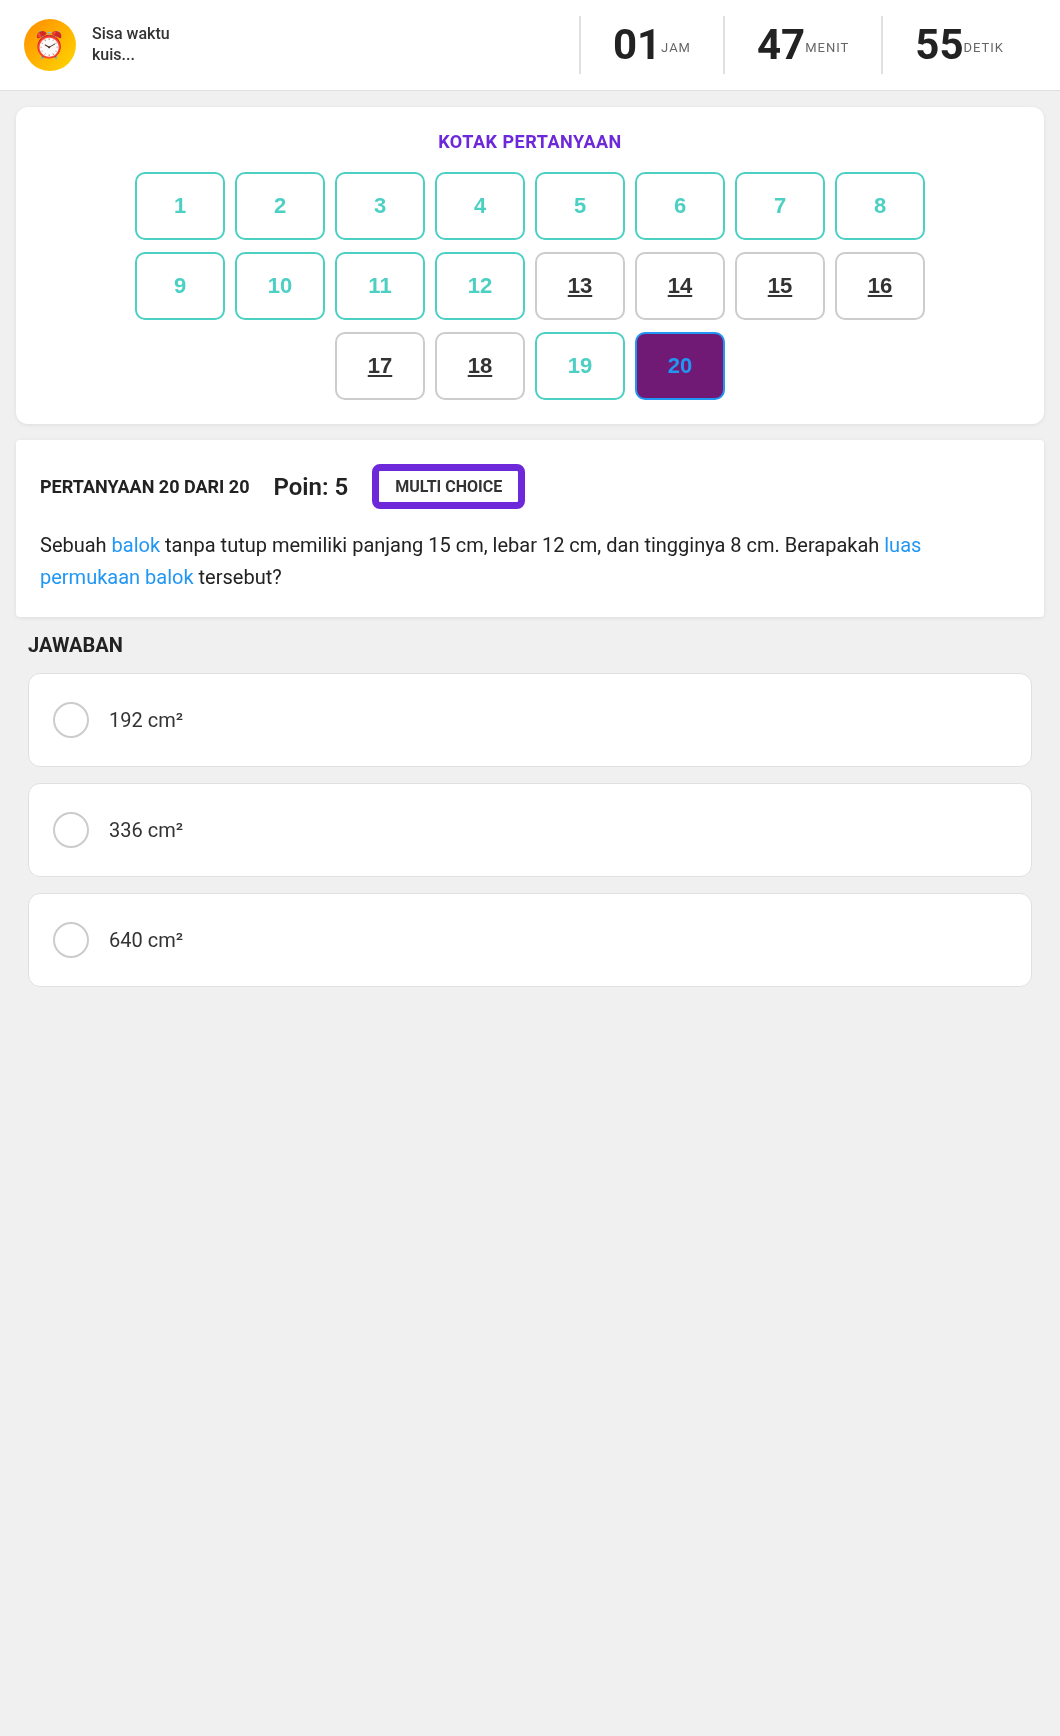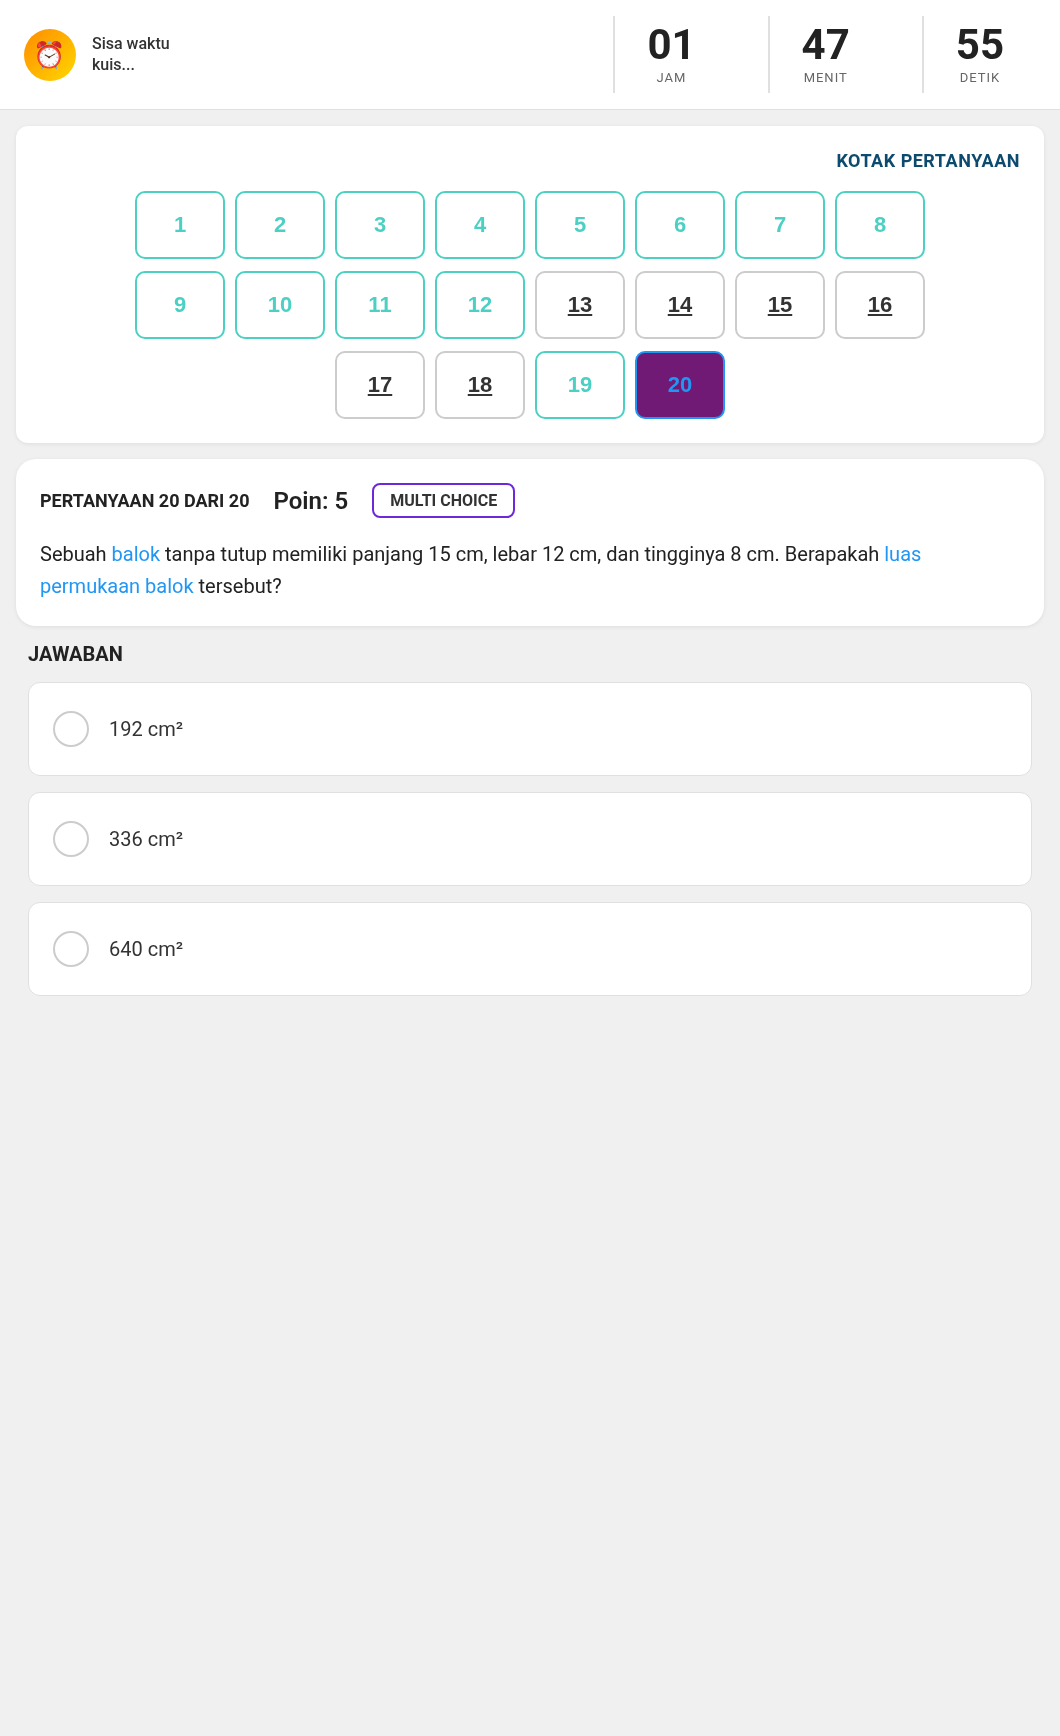--- a/index.html
+++ b/index.html
@@ -40,25 +40,24 @@
       font-weight: 500;
       line-height: 1.3;
     }
     .timer-display {
       display: flex;
       gap: 0;
       margin-left: auto;
     }
     .timer-block {
       display: flex;
-      flex-direction: column;
+      flex-direction: row;
       align-items: center;
       padding: 8px 32px;
       border-left: 2px solid #e0e0e0;
-      margin-left: 40px;
     }
     .timer-number {
       font-size: 42px;
       font-weight: 700;
       color: #222;
       line-height: 1;
     }
     .timer-unit {
       font-size: 13px;
       color: #666;
@@ -68,24 +67,24 @@
 
     
     .question-box-section {
       background: #ffffff;
       margin: 16px;
       border-radius: 12px;
       padding: 24px;
       box-shadow: 0 1px 4px rgba(0,0,0,0.08);
     }
     .section-title {
-      text-align: right;
+      text-align: center;
       font-size: 18px;
       font-weight: 700;
-      color: #0c4a6e;
+      color: #6d28d9;
       margin-bottom: 20px;
       letter-spacing: 0.5px;
     }
     .question-grid {
       display: flex;
       flex-direction: column;
       gap: 12px;
       align-items: center;
     }
     .question-row {
@@ -119,21 +118,21 @@
     .q-btn.current {
       border-color: #2196F3;
       color: #2196F3;
       background: #701a75;
     }
 
     
     .question-detail-section {
       background: #ffffff;
       margin: 0 16px 16px 16px;
-      border-radius: 20px;
+      border-radius: 4px;
       padding: 24px;
       box-shadow: 0 1px 4px rgba(0,0,0,0.08);
     }
     .question-header {
       display: flex;
       align-items: center;
       gap: 24px;
       margin-bottom: 20px;
       flex-wrap: wrap;
     }
@@ -141,21 +140,21 @@
       font-size: 18px;
       font-weight: 700;
       color: #222;
     }
     .points-label {
       font-size: 24px;
       font-weight: 600;
       color: #222;
     }
     .type-badge {
-      border: 2px solid #6d28d9;
+      border: 7px solid #6d28d9;
       border-radius: 8px;
       padding: 6px 16px;
       font-size: 16px;
       font-weight: 700;
       color: #333;
       background: #fff;
     }
     .question-text {
       font-size: 20px;
       line-height: 1.6;

